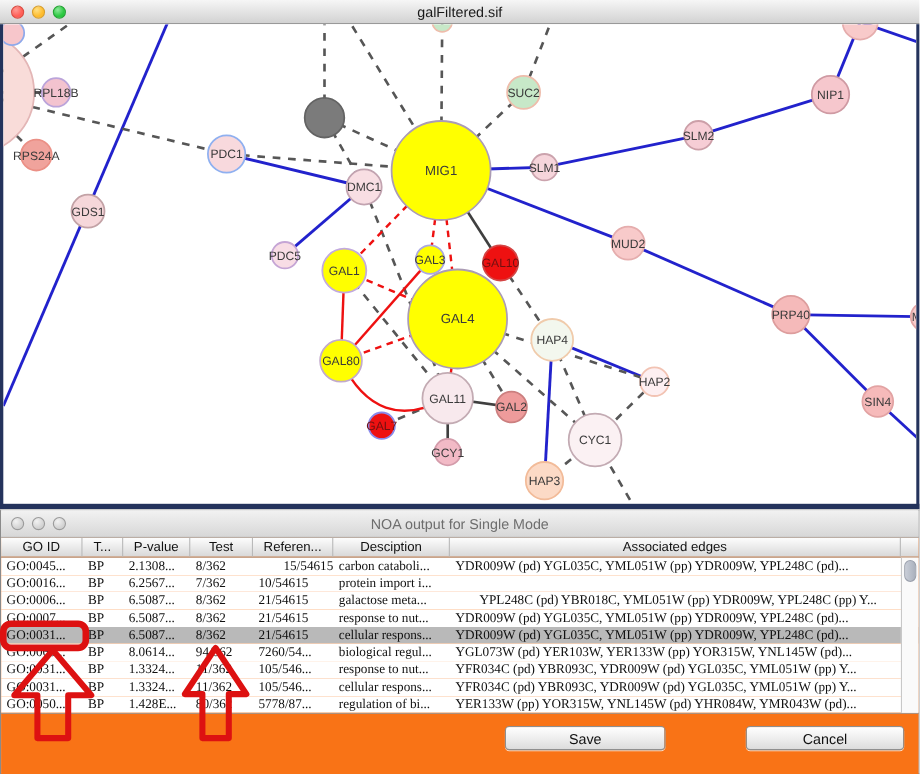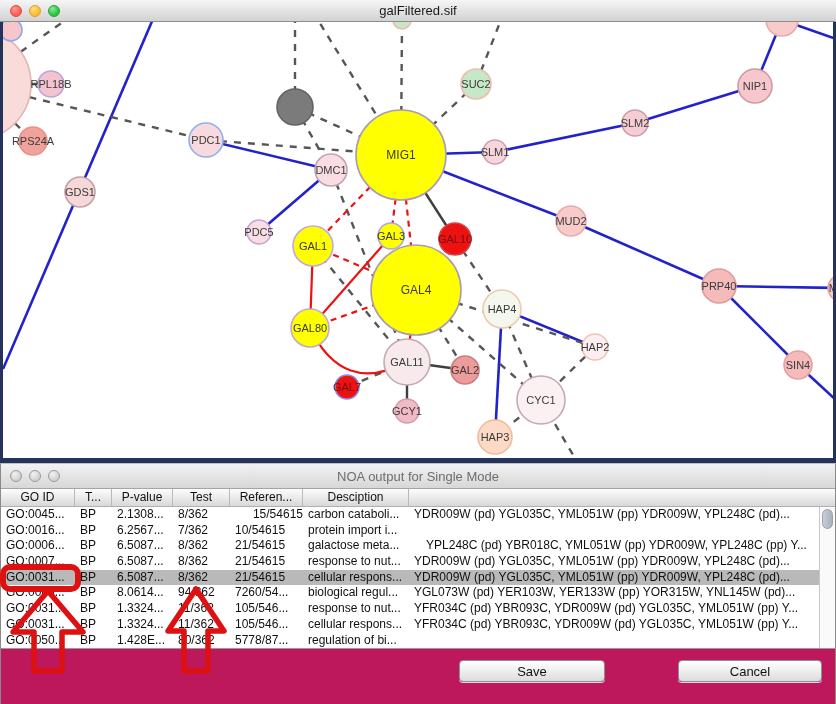--- a/index.html
+++ b/index.html
@@ -29,31 +29,31 @@
   .tl.gray { background:radial-gradient(circle at 35% 30%,#f2f2f2,#d2d2d2 65%); border:1px solid #9a9a9a; top:6px; }
   .tl.gray.g1 { left:9px; } .tl.gray.g2 { left:28px; } .tl.gray.g3 { left:47px; }
 
   .noa-table { position:absolute; left:0; top:25px; width:834px; height:160px; background:#f97316;
     border-bottom:1px solid #9a9a9a; }
   .thead { display:flex; height:18px; background:linear-gradient(#fdfdfd,#d8d8d8);
     border-bottom:1px solid #b0b0b0; }
   .th { font-size:12px; line-height:17px; text-align:center; color:#111;
     border-right:1px solid #b9b9b9; overflow:hidden; white-space:nowrap; flex:0 0 auto; }
   .th.fill { flex:1 1 auto; border-right:none; }
-  .tbody { position:relative; height:141px; overflow:hidden; }
+  .tbody { position:relative; height:141px; overflow:hidden;font-family:Liberation Serif, serif; }
   .tr { display:flex; height:15.7px; background:#fff; }
   .tr.selected { background:#b9b9b9; }
   .td { font-size:12px; line-height:15.7px; padding-left:5px; color:#101010;
     overflow:hidden; white-space:nowrap; flex:0 0 auto; }
   .vscroll { position:absolute; right:0; top:18px; width:16px; height:141px;
     background:#fafafa; border-left:1px solid #c8c8c8; }
   .vscroll .thumb { position:absolute; left:2px; top:2px; width:11px; height:20px;
     border-radius:6px; background:linear-gradient(90deg,#c9ced8,#aab1bd); border:1px solid #9aa0ac; }
 
-  .button-panel { position:absolute; left:0; top:185px; width:834px; height:55px; background:#be185d; }
+  .button-panel { position:absolute; left:0; top:185px; width:834px; height:55px; background:#f97316; }
   .mac-btn { position:absolute; top:11px; height:22px; font-family:"Liberation Sans", sans-serif;
     font-size:13px; color:#111; border:1px solid #8f8f8f; border-radius:4px;
     background:linear-gradient(#ffffff,#f0f0f0 45%,#dcdcdc); box-shadow:0 1px 0 rgba(255,255,255,.8); }
   .mac-btn.save { left:458px; width:146px; }
   .mac-btn.cancel { left:677px; width:144px; }
 
   
   .anno { position:absolute; left:0; top:0; width:836px; height:704px; pointer-events:none; z-index:20; }
 </style>
 </head>
@@ -194,20 +194,21 @@
     </div>
 
     <div class="noa-table">
       <div class="thead" id="thead">
           <div class="th" style="width: 74px;">GO ID</div>
           <div class="th" style="width: 37px;">T...</div>
           <div class="th" style="width: 61px;">P-value</div>
           <div class="th" style="width: 57px;">Test</div>
           <div class="th" style="width: 73px;">Referen...</div>
           <div class="th" style="width: 106px;">Desciption</div>
+          <div class="th" style="width: 410px;">Associated edges</div>
           <div class="th fill"></div>
         </div>
       <div class="tbody" id="tbody">
           <div class="tr">
             <div class="td" style="width: 74px;">GO:0045...</div>
             <div class="td" style="width: 37px;">BP</div>
             <div class="td" style="width: 61px;">2.1308...</div>
             <div class="td" style="width: 57px;">8/362</div>
             <div class="td" style="width: 73px; text-align: right;">15/54615</div>
             <div class="td" style="width: 106px;">carbon cataboli...</div>
@@ -275,20 +276,21 @@
             <div class="td" style="width: 106px;">cellular respons...</div>
             <div class="td" style="width: 410px;">YFR034C (pd) YBR093C, YDR009W (pd) YGL035C, YML051W (pp) Y...</div>
           </div>
           <div class="tr">
             <div class="td" style="width: 74px;">GO:0050...</div>
             <div class="td" style="width: 37px;">BP</div>
             <div class="td" style="width: 61px;">1.428E...</div>
             <div class="td" style="width: 57px;">80/362</div>
             <div class="td" style="width: 73px;">5778/87...</div>
             <div class="td" style="width: 106px;">regulation of bi...</div>
+            <div class="td" style="width: 410px;">YER133W (pp) YOR315W, YNL145W (pd) YHR084W, YMR043W (pd)...</div>
           </div>
         </div>
       <div class="vscroll">
         <div class="thumb"></div>
       </div>
     </div>
 
     <div class="button-panel">
       <button class="mac-btn save">Save</button>
       <button class="mac-btn cancel">Cancel</button>

